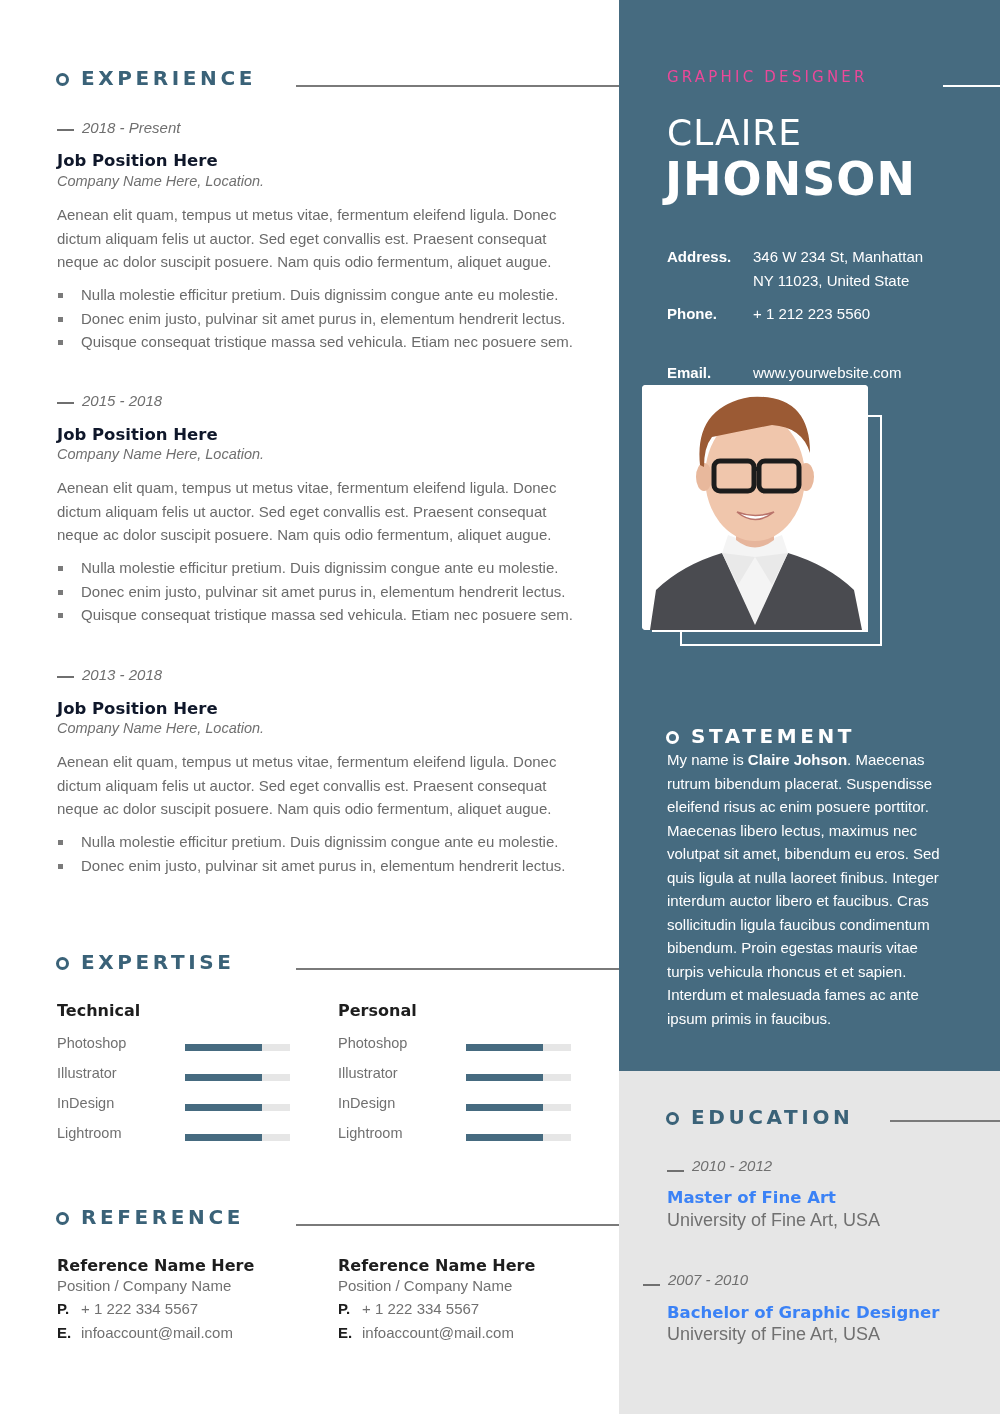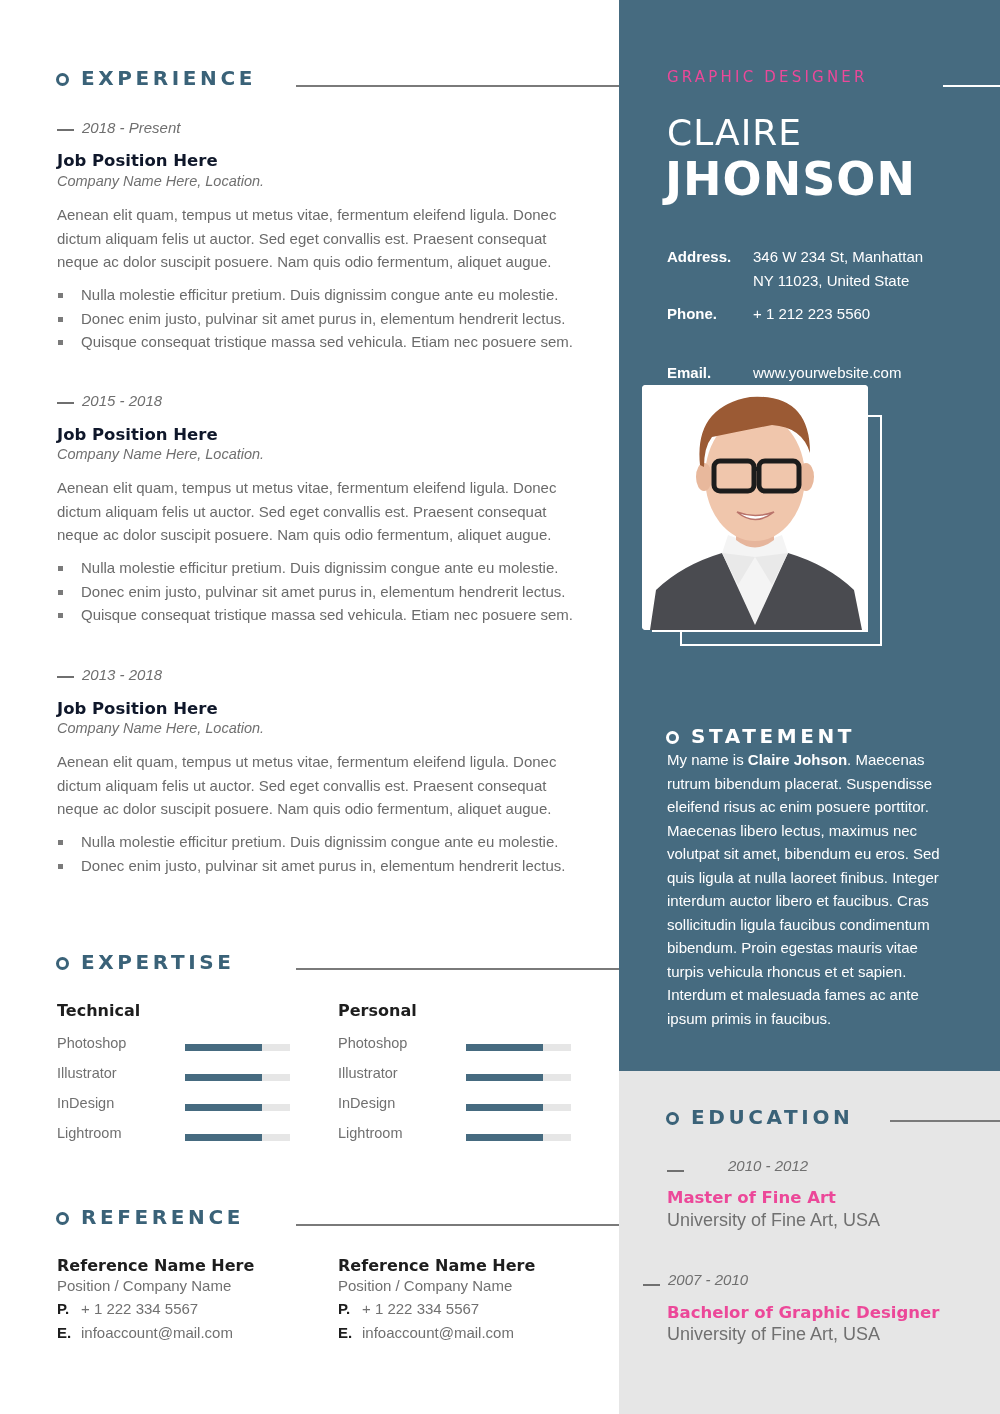--- a/index.html
+++ b/index.html
@@ -45,21 +45,21 @@
   .contact .k { font-weight: bold; width: 86px; }
 
   .photo-back { position: absolute; left: 680px; top: 415px; width: 202px; height: 231px; border: 2px solid #ffffff; }
   .photo-mid { position: absolute; left: 652px; top: 398px; width: 216px; height: 234px; border: 2px solid #ffffff; }
   .photo { position: absolute; left: 642px; top: 385px; width: 226px; height: 245px; background: #ffffff; border-radius: 4px; overflow: hidden; }
 
   .statement { position: absolute; left: 667px; top: 748px; width: 280px; font-size: 15px; line-height: 23.5px; color: #ffffff; }
 
   .edu-date { position: absolute; font-style: italic; font-size: 15px; color: #707070; display: flex; align-items: center; }
   .edu-date .dash { display: inline-block; width: 17px; height: 2px; background: #707070; margin-right: 8px; margin-top: 10px; }
-  .edu-title { position: absolute; font-family: "DejaVu Sans", sans-serif; font-weight: bold; font-size: 16.5px; color: #ec4899; }
+  .edu-title { position: absolute; font-family: "DejaVu Sans", sans-serif; font-weight: bold; font-size: 16.5px; color: #3b82f6; }
   .edu-school { position: absolute; font-size: 18px; color: #707070; }
 </style>
 </head>
 <body>
 
 <div class="left"></div>
 <div class="right-blue"></div>
 <div class="right-grey"></div>
 
 <div class="sec-head" style="left:56px; top:66px;">
@@ -244,21 +244,21 @@
   <span class="title">STATEMENT</span>
 </div>
 <div class="statement"><span>My name is </span><b>Claire Johson</b><span>. Maecenas rutrum bibendum placerat. Suspendisse eleifend risus ac enim posuere porttitor. Maecenas libero lectus, maximus nec volutpat sit amet, bibendum eu eros. Sed quis ligula at nulla laoreet finibus. Integer interdum auctor libero et faucibus. Cras sollicitudin ligula faucibus condimentum bibendum. Proin egestas mauris vitae turpis vehicula rhoncus et et sapien. Interdum et malesuada fames ac ante ipsum primis in faucibus.</span></div>
 
 <div class="sec-head" style="left:666px; top:1105px;">
   <span class="ring"></span>
   <span class="title">EDUCATION</span>
 </div>
 <div class="sec-rule" style="left:890px; top:1120px; width:110px;"></div>
 
-<div class="edu-date" style="left:667px; top:1157px;gap:36px;">
+<div class="edu-date" style="left:667px; top:1157px;">
     <span class="dash"></span>
     <span>2010 - 2012</span>
   </div>
 <div class="edu-title" style="left:667px; top:1188px;">Master of Fine Art</div>
 <div class="edu-school" style="left:667px; top:1210px;">University of Fine Art, USA</div>
 
 <div class="edu-date" style="left:643px; top:1271px;text-align:right;">
     <span class="dash"></span>
     <span>2007 - 2010</span>
   </div>

